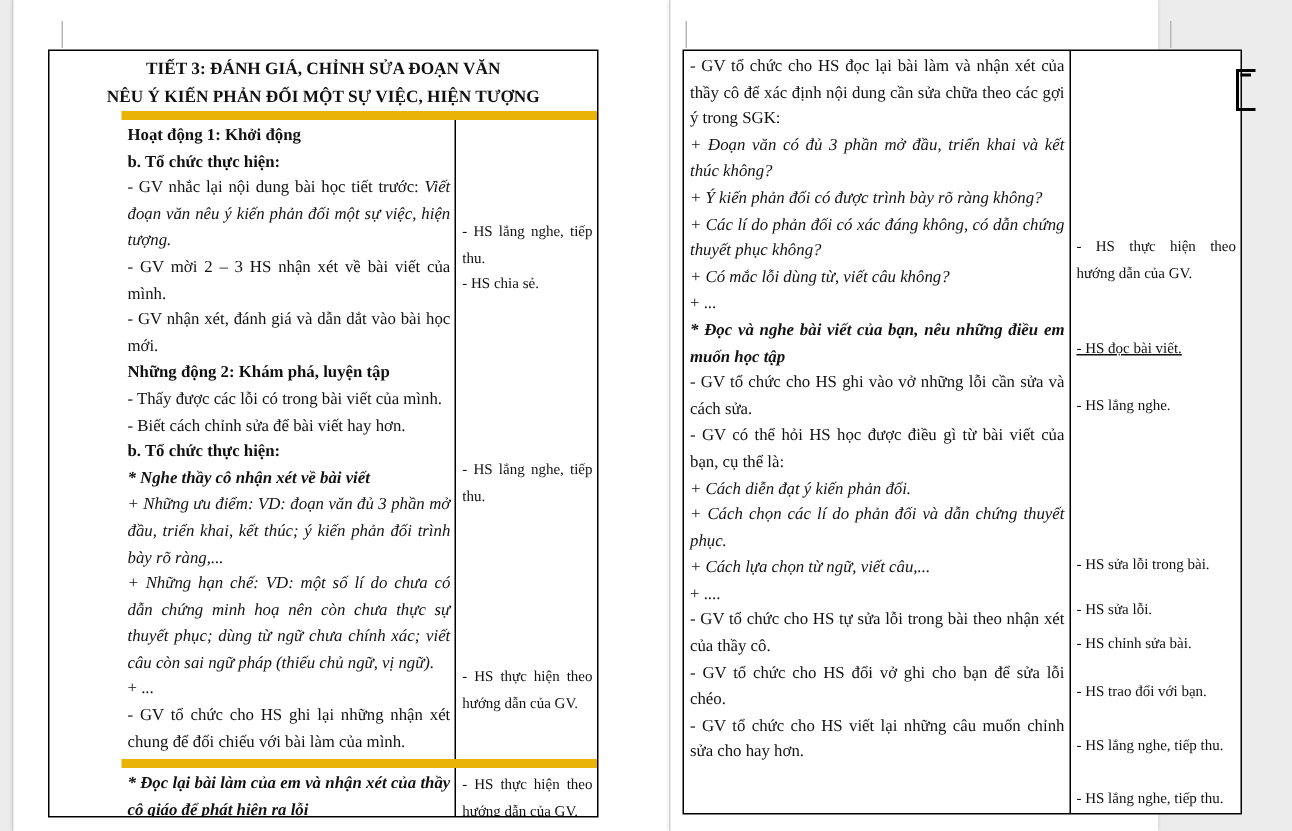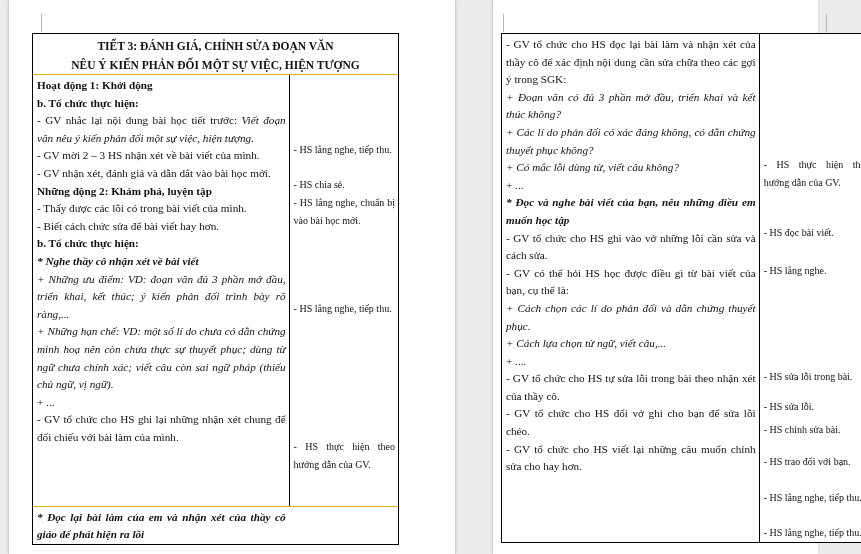--- a/index.html
+++ b/index.html
@@ -3,37 +3,37 @@
 <meta charset="utf-8">
 <style>
   html,body{margin:0;padding:0;}
   body{width:861px;height:554px;overflow:hidden;background:#ececec;
        font-family:"Liberation Serif","DejaVu Serif",serif;color:#111;}
   #canvas{position:relative;width:861px;height:554px;}
   .page{position:absolute;top:0;height:554px;background:#fff;
         border:1px solid #d2d2d2;border-top:none;border-bottom:none;
         box-sizing:border-box;box-shadow:0 0 3px rgba(0,0,0,.12);}
   #page1{left:8px;width:448px;}
-  #page2{left:492px;width:326px;border-right:none;}
+  #page2{left:446px;width:326px;border-right:none;}
   .tbl{position:absolute;border:1px solid #000;box-sizing:border-box;background:#fff;}
   #tbl1{left:23px;top:33px;width:367px;}
   #tbl2{left:8px;top:33px;width:373px;height:510px;}
   .row{position:relative;box-sizing:border-box;display:flex;}
-  .row + .row{border-top:1px solid #eab308;}
+  .row + .row{border-top:6px solid #eab308;margin-left:48px;}
   .cell{position:relative;box-sizing:border-box;overflow:hidden;}
   .gv-cell{padding:2px 3px 0 4px;}
   .hs-cell{border-left:1px solid #000;}
   #tbl1 .gv-cell{width:257px;}
   #tbl1 .hs-cell{width:110px;}
   #tbl2 .gv-cell{width:258px;}
   #tbl2 .hs-cell{width:115px;}
   .title-row{height:40px;flex-direction:column;justify-content:flex-end;
              text-align:center;font-weight:bold;font-size:11.5px;line-height:18.5px;}
   #body1{height:432px;}
-  #footer1{height:38px;align-items:flex-end;}
+  #footer1{height:38px;}
   .para{margin:0;font-size:11.2px;line-height:17.6px;text-align:justify;}
   .note{position:absolute;left:4px;right:3px;font-size:10px;line-height:17.6px;
         text-align:justify;}
   .b{font-weight:bold;}
   .i{font-style:italic;}
   .bi{font-weight:bold;font-style:italic;}
   .crop-mark{position:absolute;width:1px;height:18px;background:#b8b8b8;}
   .margin-object{position:absolute;width:11px;height:24px;
         border-top:2px solid #000;border-left:2px solid #000;border-bottom:2px solid #000;}
   .margin-object:before{content:"";position:absolute;left:1px;top:1px;width:7px;height:2px;background:#000;}
@@ -52,32 +52,31 @@
       </div>
       <div class="row" id="body1">
         <div class="cell gv-cell">
             <p class="para"><span class="b">Hoạt động 1: Khởi động</span></p>
             <p class="para"><span class="b">b. Tổ chức thực hiện:</span></p>
             <p class="para"><span>- GV nhắc lại nội dung bài học tiết trước: </span><span class="i">Viết đoạn văn nêu ý kiến phản đối một sự việc, hiện tượng.</span></p>
             <p class="para"><span>- GV mời 2 – 3 HS nhận xét về bài viết của mình.</span></p>
             <p class="para"><span>- GV nhận xét, đánh giá và dẫn dắt vào bài học mới.</span></p>
             <p class="para"><span class="b">Những động 2: Khám phá, luyện tập</span></p>
             <p class="para"><span>- Thấy được các lỗi có trong bài viết của mình.</span></p>
-            <p class="para"><span>- Biết cách chức sửa để bài viết hay hơn.</span></p>
+            <p class="para"><span>- Biết cách chỉnh sửa để bài viết hay hơn.</span></p>
             <p class="para"><span class="b">b. Tổ chức thực hiện:</span></p>
             <p class="para"><span class="b i">* Nghe thầy cô nhận xét về bài viết</span></p>
             <p class="para"><span class="i">+ Những ưu điểm: VD: đoạn văn đủ 3 phần mở đầu, triển khai, kết thúc; ý kiến phản đối trình bày rõ ràng,...</span></p>
             <p class="para"><span class="i">+ Những hạn chế: VD: một số lí do chưa có dẫn chứng minh hoạ nên còn chưa thực sự thuyết phục; dùng từ ngữ chưa chính xác; viết câu còn sai ngữ pháp (thiếu chủ ngữ, vị ngữ).</span></p>
             <p class="para"><span>+ ...</span></p>
             <p class="para"><span>- GV tổ chức cho HS ghi lại những nhận xét chung để đối chiếu với bài làm của mình.</span></p>
           </div>
         <div class="cell hs-cell">
             <div class="note" style="top: 66px;">- HS lắng nghe, tiếp thu.</div>
             <div class="note" style="top: 101px;">- HS chia sẻ.</div>
-            <div class="note" style="top: 119px;">- HS lắng nghe, chuẩn bị vào bài học mới.</div>
             <div class="note" style="top: 225px;">- HS lắng nghe, tiếp thu.</div>
             <div class="note" style="top: 363px;">- HS thực hiện theo hướng dẫn của GV.</div>
           </div>
       </div>
       <div class="row" id="footer1">
         <div class="cell gv-cell">
           <p class="para bi">* Đọc lại bài làm của em và nhận xét của thầy cô giáo để phát hiện ra lỗi</p>
         </div>
         <div class="cell hs-cell">
           <div class="note" style="top:3px;">- HS thực hiện theo hướng dẫn của GV.</div>
@@ -87,36 +86,38 @@
   </div>
 
   <div class="page" id="page2">
     <div class="crop-mark" style="left:10px;top:14px;"></div>
     <div class="crop-mark" style="left:333px;top:14px;"></div>
     <div class="tbl" id="tbl2">
       <div class="row" style="height:508px;">
         <div class="cell gv-cell">
             <p class="para"><span>- GV tổ chức cho HS đọc lại bài làm và nhận xét của thầy cô để xác định nội dung cần sửa chữa theo các gợi ý trong SGK:</span></p>
             <p class="para"><span class="i">+ Đoạn văn có đủ 3 phần mở đầu, triển khai và kết thúc không?</span></p>
+            <p class="para"><span class="i">+ Ý kiến phản đối có được trình bày rõ ràng không?</span></p>
             <p class="para"><span class="i">+ Các lí do phản đối có xác đáng không, có dẫn chứng thuyết phục không?</span></p>
             <p class="para"><span class="i">+ Có mắc lỗi dùng từ, viết câu không?</span></p>
             <p class="para"><span>+ ...</span></p>
             <p class="para"><span class="b i">* Đọc và nghe bài viết của bạn, nêu những điều em muốn học tập</span></p>
             <p class="para"><span>- GV tổ chức cho HS ghi vào vở những lỗi cần sửa và cách sửa.</span></p>
             <p class="para"><span>- GV có thể hỏi HS học được điều gì từ bài viết của bạn, cụ thể là:</span></p>
+            <p class="para"><span class="i">+ Cách diễn đạt ý kiến phản đối.</span></p>
             <p class="para"><span class="i">+ Cách chọn các lí do phản đối và dẫn chứng thuyết phục.</span></p>
             <p class="para"><span class="i">+ Cách lựa chọn từ ngữ, viết câu,...</span></p>
             <p class="para"><span>+ ....</span></p>
             <p class="para"><span>- GV tổ chức cho HS tự sửa lỗi trong bài theo nhận xét của thầy cô.</span></p>
             <p class="para"><span>- GV tổ chức cho HS đổi vở ghi cho bạn để sửa lỗi chéo.</span></p>
             <p class="para"><span>- GV tổ chức cho HS viết lại những câu muốn chỉnh sửa cho hay hơn.</span></p>
           </div>
         <div class="cell hs-cell">
             <div class="note" style="top: 122px;">- HS thực hiện theo hướng dẫn của GV.</div>
-            <div class="note" style="top: 190px;">- HS đọc bài viết.</div>
+            <div class="note" style="top: 190px; text-decoration: underline;">- HS đọc bài viết.</div>
             <div class="note" style="top: 228px;">- HS lắng nghe.</div>
             <div class="note" style="top: 334px;">- HS sửa lỗi trong bài.</div>
             <div class="note" style="top: 364px;">- HS sửa lỗi.</div>
             <div class="note" style="top: 387px;">- HS chỉnh sửa bài.</div>
             <div class="note" style="top: 419px;">- HS trao đổi với bạn.</div>
             <div class="note" style="top: 455px;">- HS lắng nghe, tiếp thu.</div>
             <div class="note" style="top: 490px;">- HS lắng nghe, tiếp thu.</div>
           </div>
       </div>
     </div>

